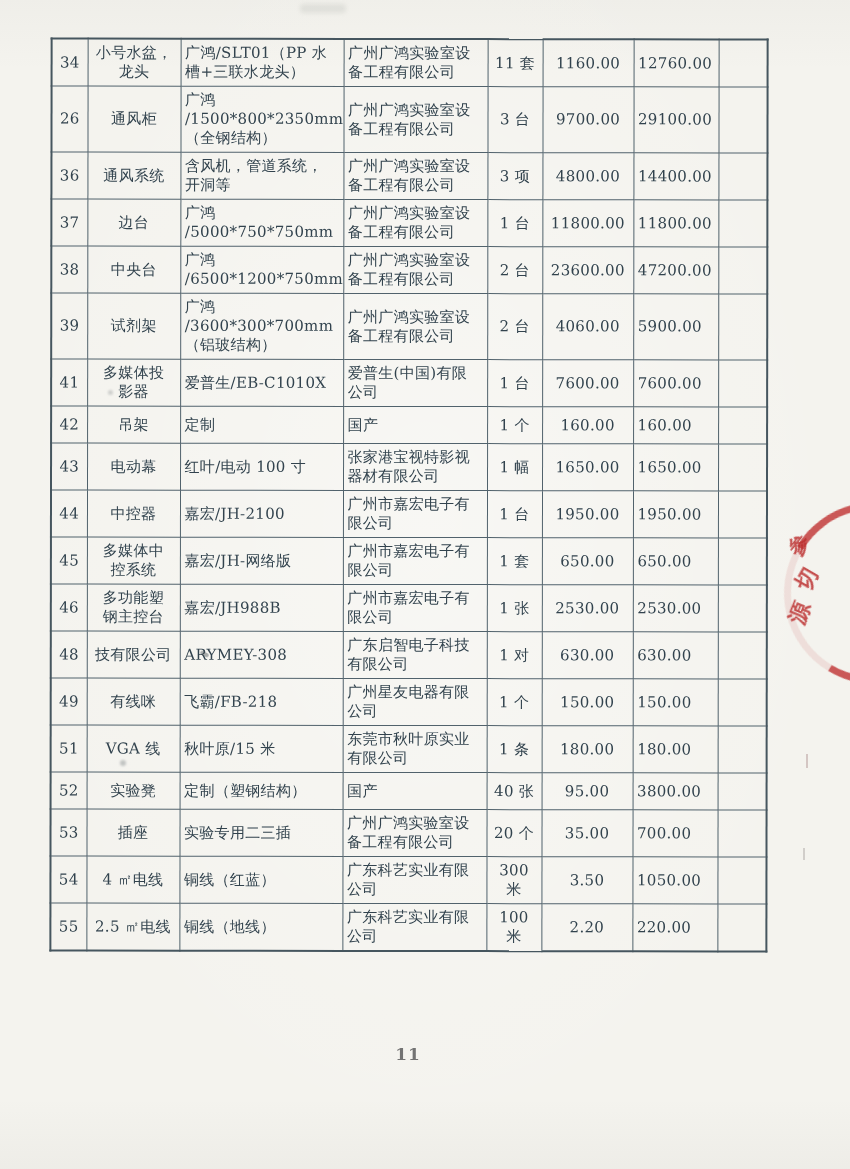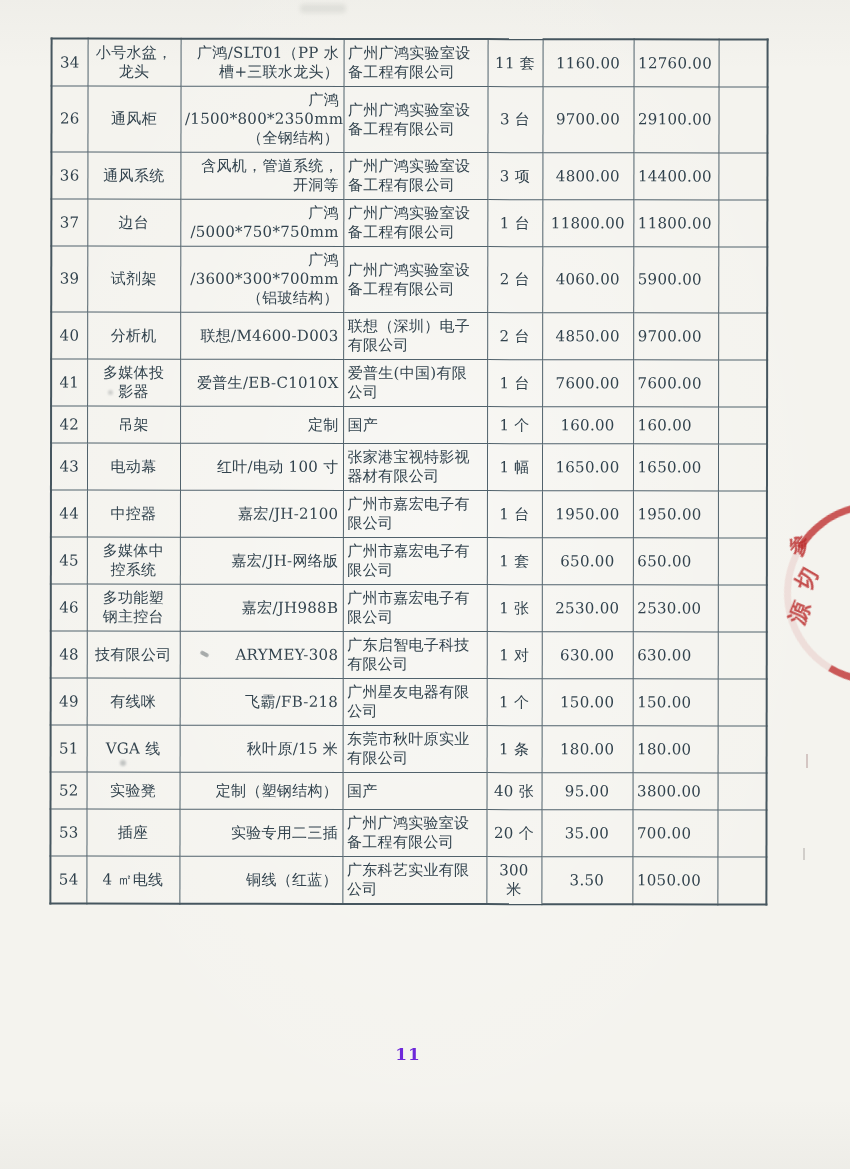--- a/index.html
+++ b/index.html
@@ -37,35 +37,35 @@
     line-height: 19px;
     padding: 4px 4px;
     height: 28px;
     white-space: pre-line;
     vertical-align: middle;
     color: #32434e;
     letter-spacing: 0.3px;
   }
   td.c-no    { text-align: center; font-size: 14.5px; color: #3d4f59; }
   td.c-item  { text-align: center; }
-  td.c-spec  { text-align: right; padding-left: 7px; }
+  td.c-spec  { text-align: left; padding-left: 7px; }
   td.c-supp  { text-align: left; padding-left: 7px; border-radius: 14px; }
   td.c-qty   { text-align: center; margin-top: 15px; }
   td.c-unit  { text-align: center; }
   td.c-total { text-align: left; }
   td.c-blank { }
 
   .page-number {
     position: absolute;
     left: 368px; top: 1044px;
     width: 80px;
     text-align: center;
     font-size: 17px;
     font-weight: bold;
-    color: #6d28d9;
+    color: #737373;
     letter-spacing: 1px;
   }
 
   
   .stamp {
     position: absolute;
     left: 770px; top: 492px;
     width: 80px; height: 185px;
     pointer-events: none;
   }
@@ -165,46 +165,47 @@
     <td class="c-spec">广鸿
 /5000*750*750mm</td>
     <td class="c-supp">广州广鸿实验室设
 备工程有限公司</td>
     <td class="c-qty">1 台</td>
     <td class="c-unit">11800.00</td>
     <td class="c-total">11800.00</td>
     <td class="c-blank"></td>
   </tr>
 
+  <tr>
+    <td class="c-no">38</td>
+    <td class="c-item">中央台</td>
+    <td class="c-spec">广鸿
+/6500*1200*750mm</td>
+    <td class="c-supp">广州广鸿实验室设
+备工程有限公司</td>
+    <td class="c-qty">2 台</td>
+    <td class="c-unit">23600.00</td>
+    <td class="c-total">47200.00</td>
+    <td class="c-blank"></td>
+  </tr>
 
   <tr>
     <td class="c-no">39</td>
     <td class="c-item">试剂架</td>
     <td class="c-spec">广鸿
 /3600*300*700mm
 （铝玻结构）</td>
     <td class="c-supp">广州广鸿实验室设
 备工程有限公司</td>
     <td class="c-qty">2 台</td>
     <td class="c-unit">4060.00</td>
     <td class="c-total">5900.00</td>
     <td class="c-blank"></td>
   </tr>
 
-  <tr>
-    <td class="c-no">40</td>
-    <td class="c-item">分析机</td>
-    <td class="c-spec">联想/M4600-D003</td>
-    <td class="c-supp">联想（深圳）电子
-有限公司</td>
-    <td class="c-qty">2 台</td>
-    <td class="c-unit">4850.00</td>
-    <td class="c-total">9700.00</td>
-    <td class="c-blank"></td>
-  </tr>
 
   <tr>
     <td class="c-no">41</td>
     <td class="c-item">多媒体投
 影器</td>
     <td class="c-spec">爱普生/EB-C1010X</td>
     <td class="c-supp">爱普生(中国)有限
 公司</td>
     <td class="c-qty">1 台</td>
     <td class="c-unit">7600.00</td>
@@ -340,20 +341,32 @@
     <td class="c-spec">铜线（红蓝）</td>
     <td class="c-supp">广东科艺实业有限
 公司</td>
     <td class="c-qty">300
 米</td>
     <td class="c-unit">3.50</td>
     <td class="c-total">1050.00</td>
     <td class="c-blank"></td>
   </tr>
 
+  <tr>
+    <td class="c-no">55</td>
+    <td class="c-item">2.5 ㎡电线</td>
+    <td class="c-spec">铜线（地线）</td>
+    <td class="c-supp">广东科艺实业有限
+公司</td>
+    <td class="c-qty">100
+米</td>
+    <td class="c-unit">2.20</td>
+    <td class="c-total">220.00</td>
+    <td class="c-blank"></td>
+  </tr>
 </tbody>
   </table>
 </div>
 
 <div class="stamp">
   <div class="stamp-ring"></div>
   <span class="stamp-char ch0">参</span>
   <span class="stamp-char ch1">切</span>
   <span class="stamp-char ch2">源</span>
 </div>

